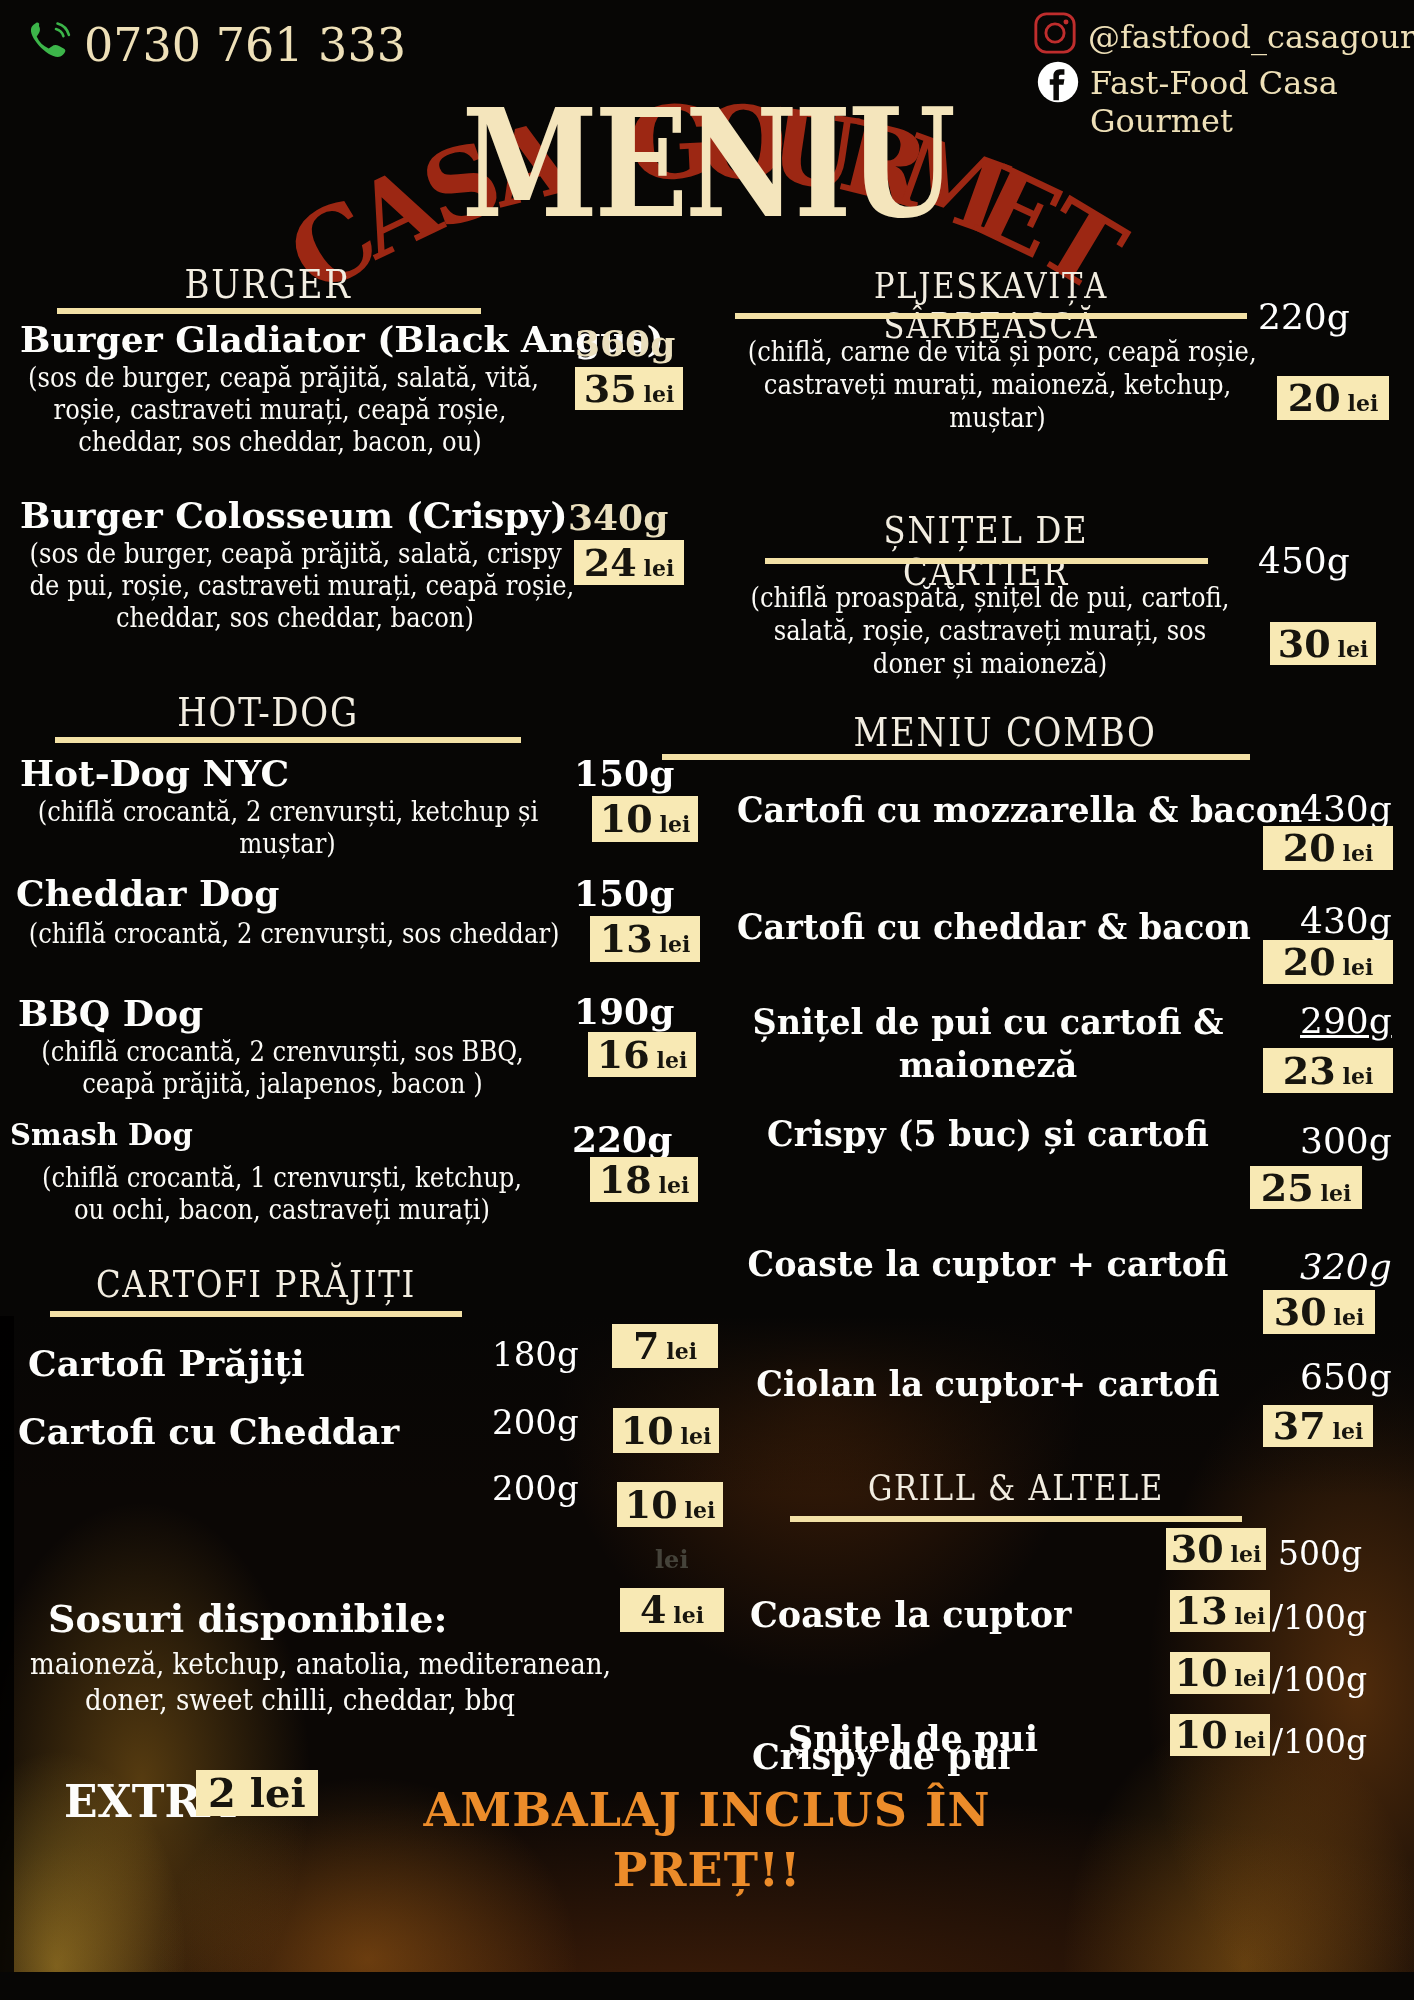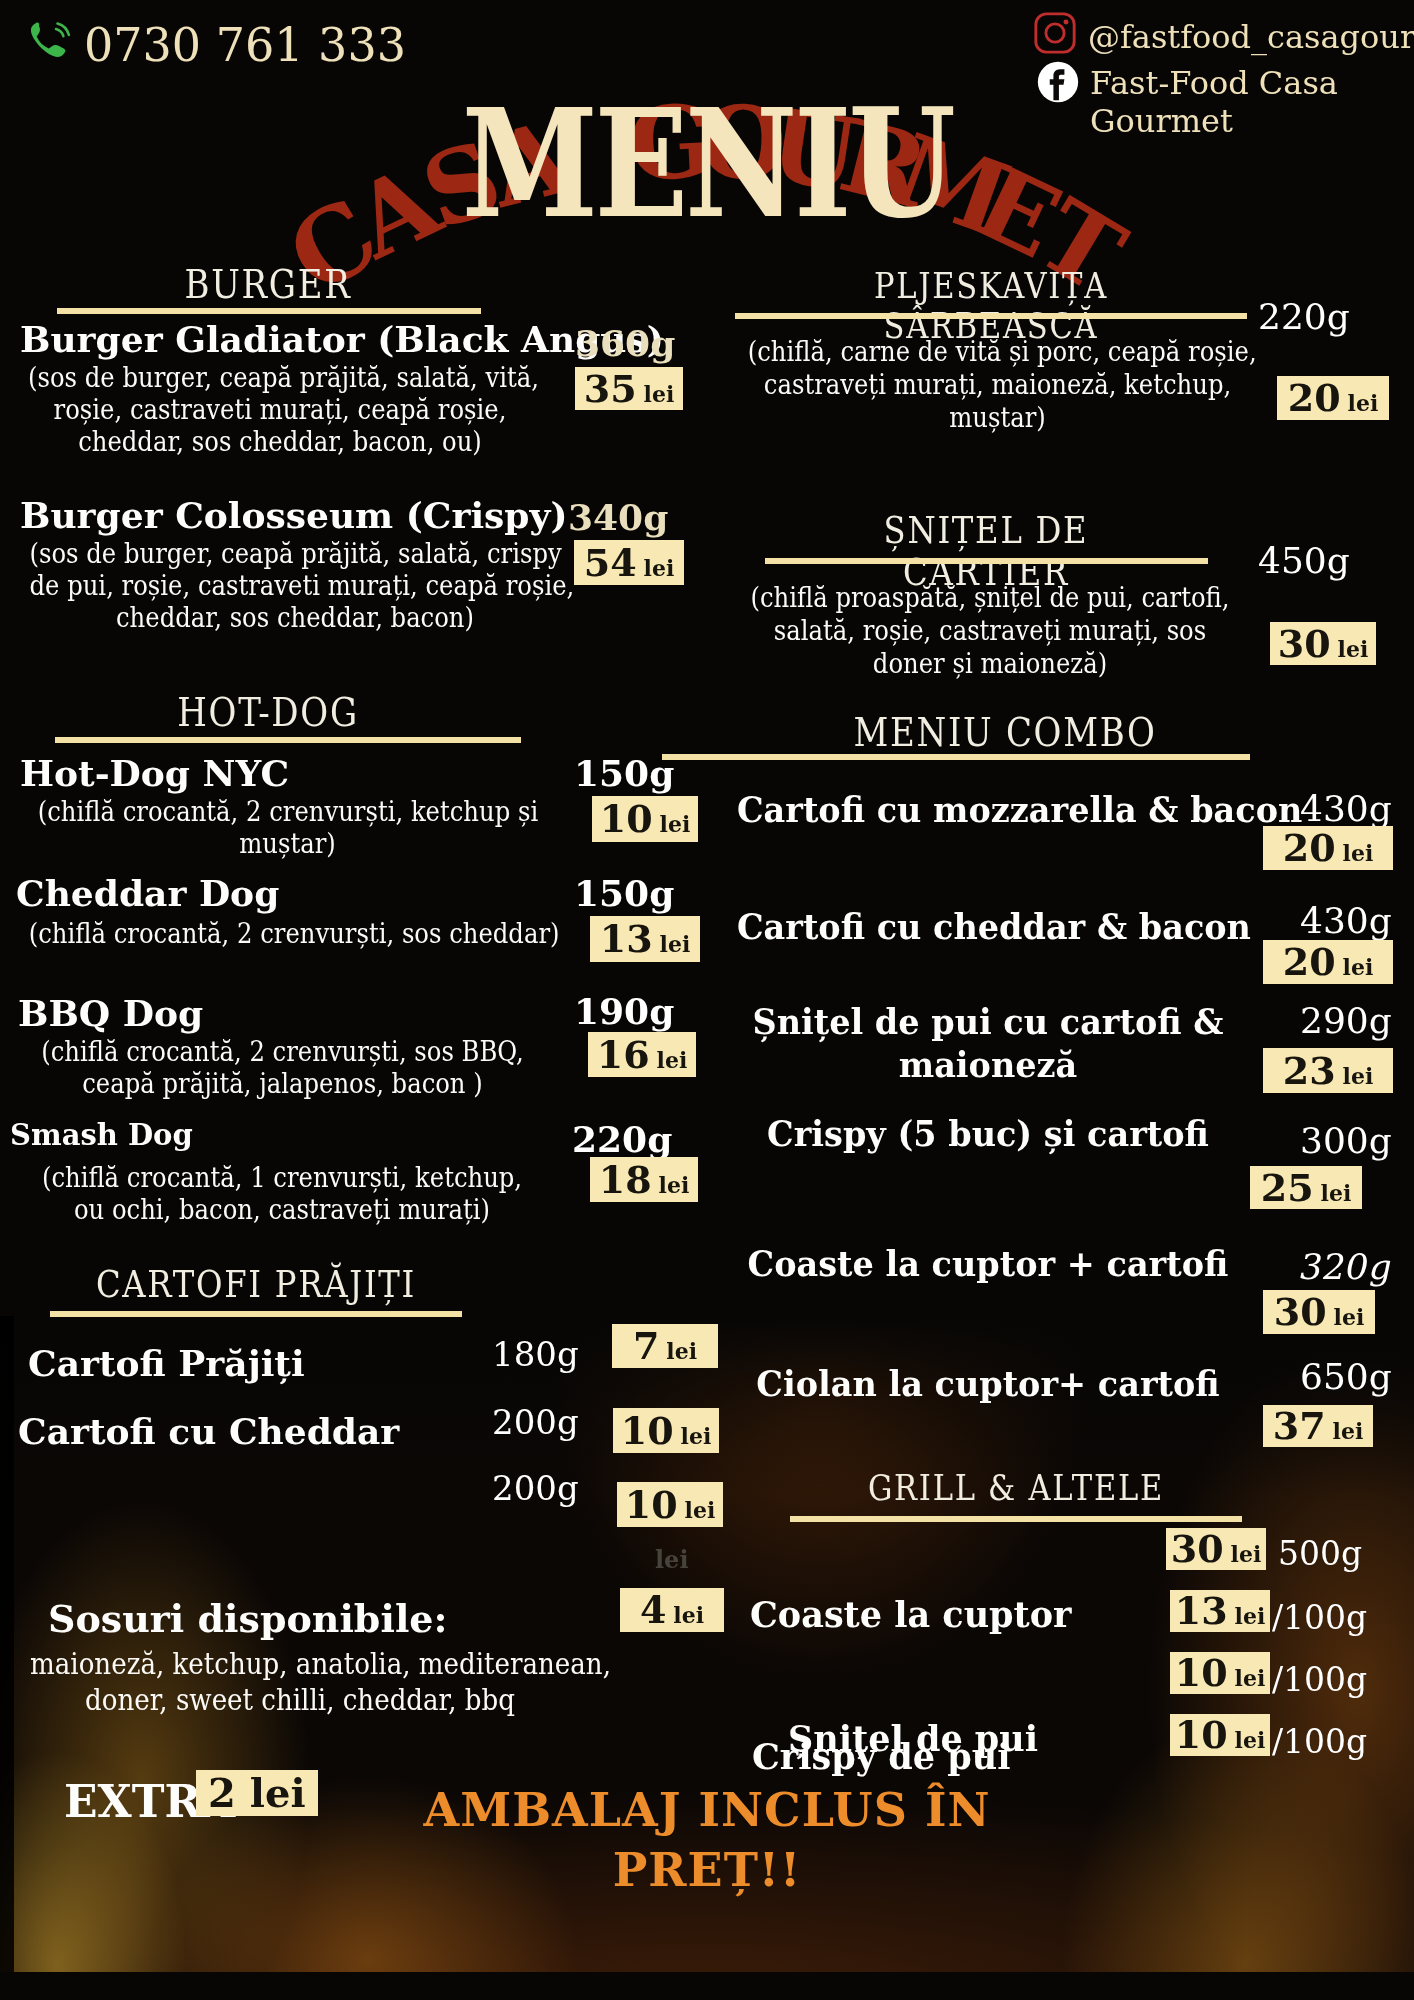--- a/index.html
+++ b/index.html
@@ -110,21 +110,21 @@
   <div class="badge" style="left:575px;top:367px;width:108px;height:43px;line-height:43px;">
     <span class="num">35</span><span class="lei">lei</span>
   </div>
 
   <div class="t" style="left:20px;top:494px;font-size:36px;">Burger Colosseum (Crispy)</div>
   <div class="d" style="left:0;top:538px;width:590px;">(sos de burger, ceapă prăjită, salată, crispy</div>
   <div class="d" style="left:0;top:570px;width:590px;">de pui, roșie, castraveti murați, ceapă roșie,</div>
   <div class="d" style="left:0;top:602px;width:590px;">cheddar, sos cheddar, bacon)</div>
   <div class="w wc" style="left:568px;top:496px;">340g</div>
   <div class="badge" style="left:574px;top:540px;width:110px;height:45px;line-height:45px;">
-    <span class="num">54</span><span class="lei">lei</span>
+    <span class="num">24</span><span class="lei">lei</span>
   </div>
 
   <div class="sec" style="left:58px;top:690px;width:420px;font-size:40px;">HOT-DOG</div>
   <div class="uline" style="left:55px;top:737px;width:466px;"></div>
 
   <div class="t" style="left:20px;top:752px;font-size:36px;">Hot-Dog NYC</div>
   <div class="d" style="left:10px;top:796px;width:555px;">(chiflă crocantă, 2 crenvurști, ketchup și</div>
   <div class="d" style="left:10px;top:828px;width:555px;">muștar)</div>
   <div class="w wb" style="left:574px;top:752px;">150g</div>
   <div class="badge" style="left:592px;top:796px;width:106px;height:46px;line-height:46px;">
@@ -218,21 +218,21 @@
   </div>
 
   <div class="ct" style="left:718px;top:905px;width:540px;">Cartofi cu cheddar &amp; bacon</div>
   <div class="w" style="left:1300px;top:900px;font-size:36px;">430g</div>
   <div class="badge" style="left:1263px;top:940px;width:130px;height:44px;line-height:44px;">
     <span class="num">20</span><span class="lei">lei</span>
   </div>
 
   <div class="ct" style="left:718px;top:1000px;width:540px;">Șnițel de pui cu cartofi &amp;</div>
   <div class="ct" style="left:718px;top:1043px;width:540px;">maioneză</div>
-  <div class="w" style="left:1300px;top:1000px;font-size:36px;">290g</div>
+  <div class="w" style="left:1300px;top:1000px;font-size:36px;text-decoration:underline;">290g</div>
   <div class="badge" style="left:1263px;top:1048px;width:130px;height:45px;line-height:45px;">
     <span class="num">23</span><span class="lei">lei</span>
   </div>
 
   <div class="ct" style="left:718px;top:1112px;width:540px;">Crispy (5 buc) și cartofi</div>
   <div class="w" style="left:1300px;top:1120px;font-size:36px;">300g</div>
   <div class="badge" style="left:1250px;top:1166px;width:112px;height:43px;line-height:43px;">
     <span class="num">25</span><span class="lei">lei</span>
   </div>
 

